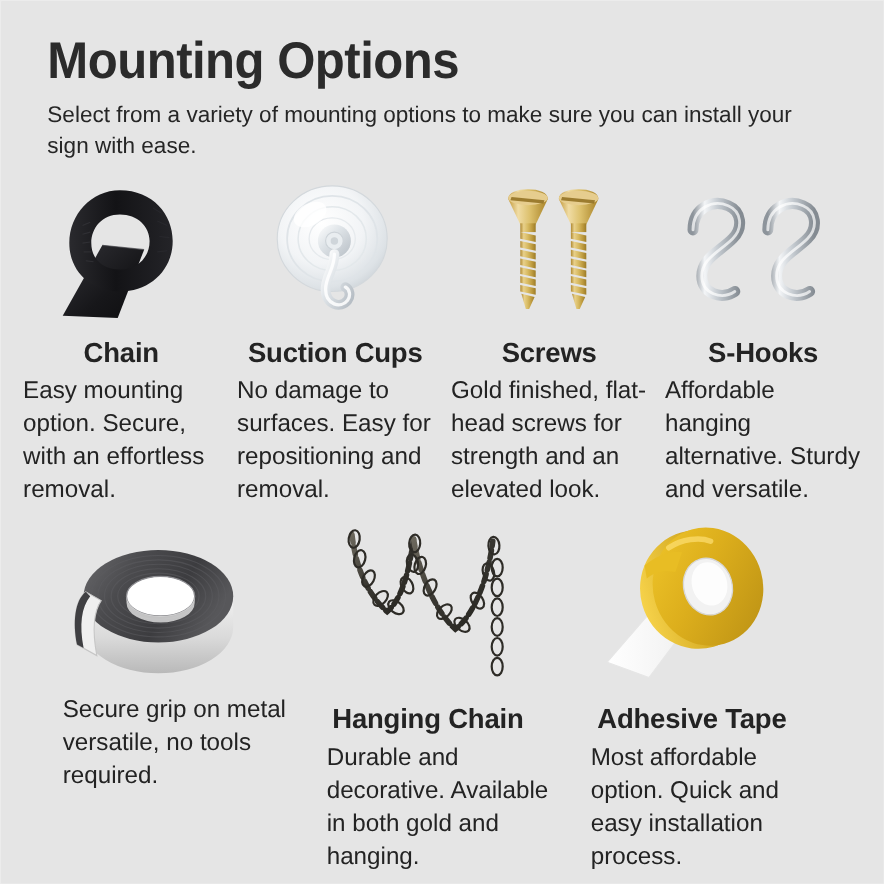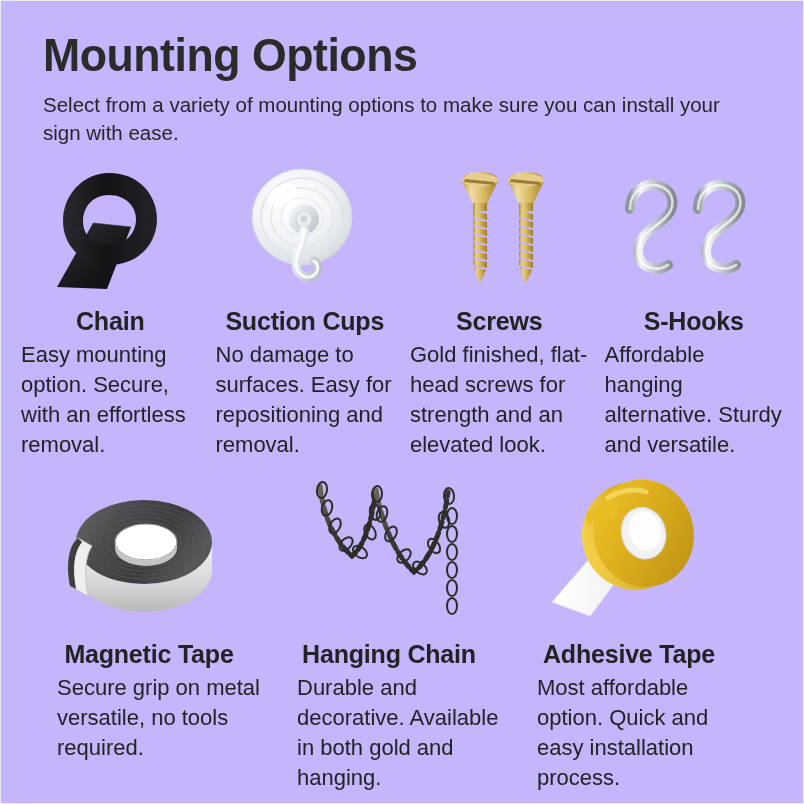--- a/index.html
+++ b/index.html
@@ -13,21 +13,21 @@
     font-family: "Liberation Sans", sans-serif;
     color: #222222;
     overflow: hidden;
     position: relative;
   }
   .page {
     width: 804px;
     height: 804px;
     box-sizing: border-box;
     border: 1px solid #ececec;
-    background: #c4b5fd;
+    background: #e5e5e5;
     position: relative;
   }
 
   
   .header {
     padding: 28px 40px 0 42px;
   }
   .title {
     font-family: "Liberation Sans Narrow", "Liberation Sans", sans-serif;
     font-size: 47px;
@@ -310,21 +310,20 @@
           </g>
 
           <ellipse cx="92" cy="72" rx="31" ry="18" fill="#ffffff"></ellipse>
           <ellipse cx="92" cy="72" rx="31" ry="18" fill="none" stroke="#8e8e92" stroke-width="1.2"></ellipse>
           <path d="M61 72 A31 18 0 0 0 123 72 L123 78 A31 18 0 0 1 61 78 Z" fill="#e3e3e3" opacity="0.8"></path>
 
           <path d="M24 68 C14 76 12 96 16 116 L34 126 C30 104 31 86 38 76 Z" fill="#efefef" stroke="#c6c6c6" stroke-width="1"></path>
           <path d="M24 68 C14 76 12 96 16 116 L22 119 C18 98 20 82 28 72 Z" fill="#3f3f42"></path>
         </svg>
       </div>
-      <div class="card-heading">Magnetic Tape</div>
       <div class="card-desc">Secure grip on metal versatile, no tools required.</div>
     </div>
 
     <div class="cell">
       <div class="art">
         <svg width="190" height="160" viewBox="0 0 190 160">
           <defs>
             <linearGradient id="chainG" x1="0" y1="0" x2="1" y2="1">
               <stop offset="0%" stop-color="#6b675c"></stop>
               <stop offset="45%" stop-color="#3a3832"></stop>

